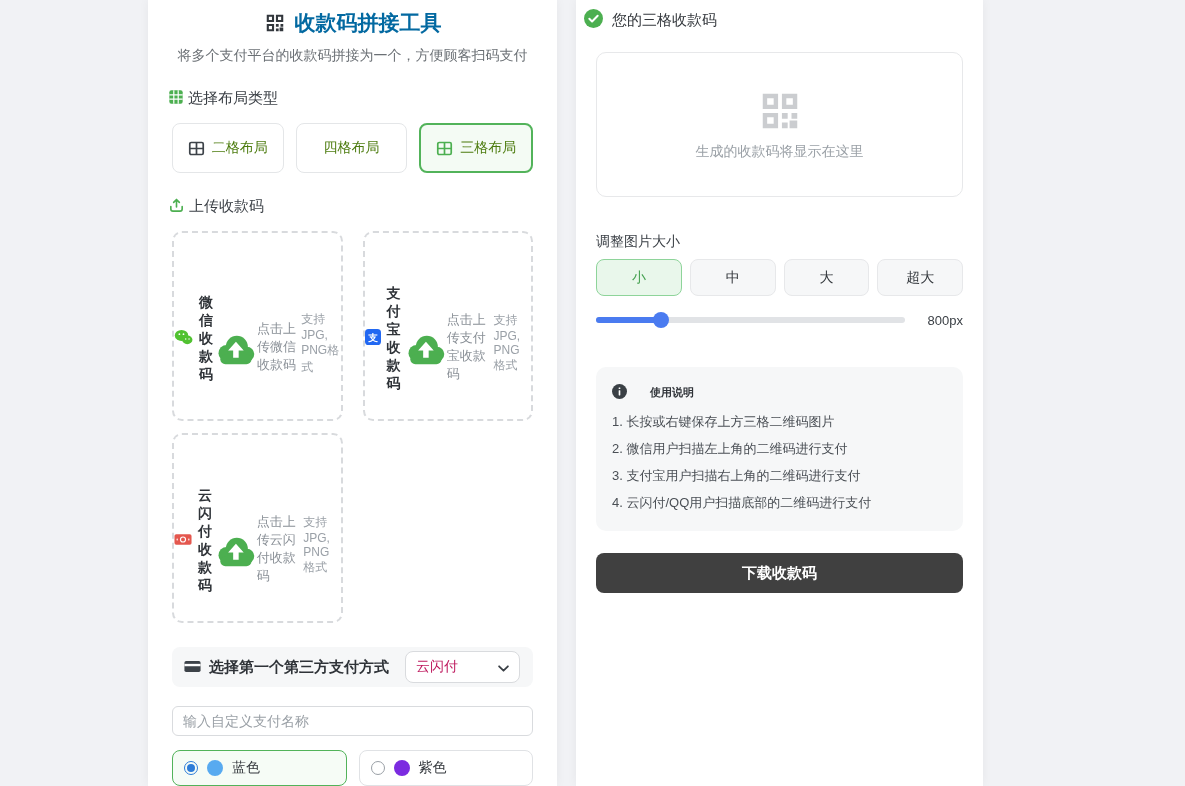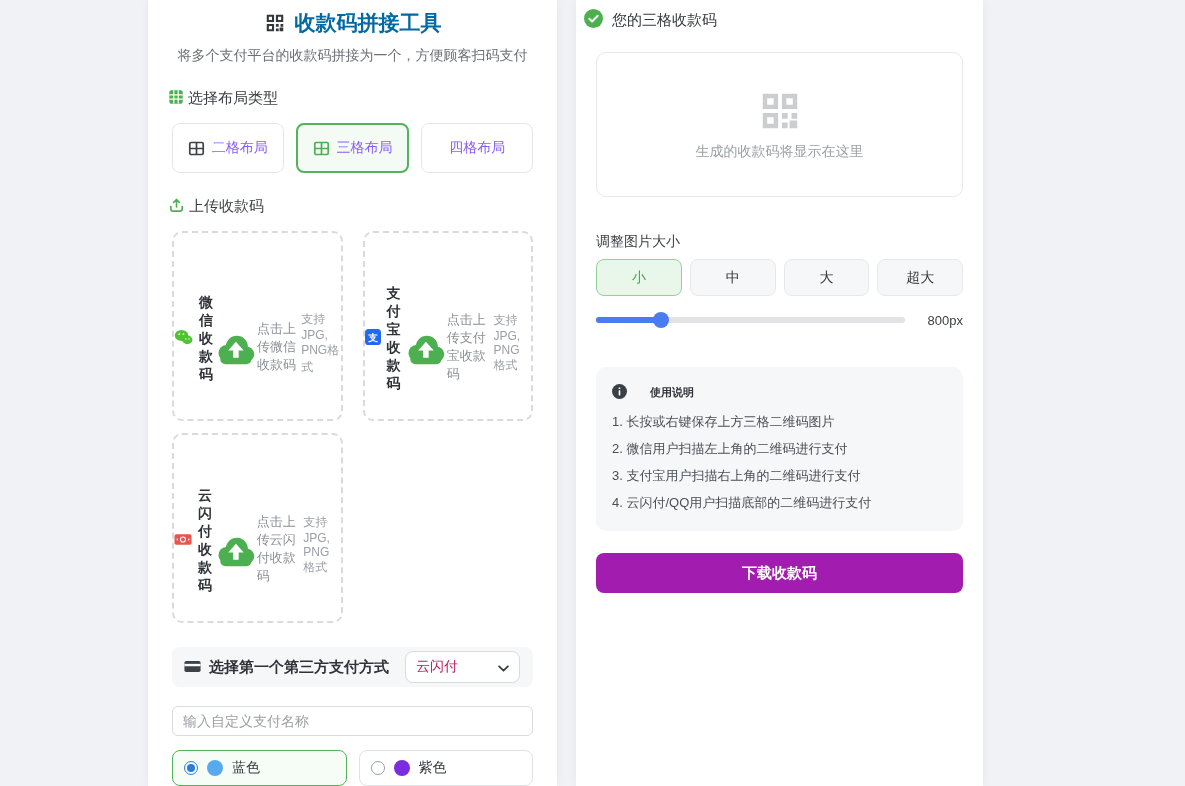--- a/index.html
+++ b/index.html
@@ -20,21 +20,21 @@
   .app-title .qr { width:22px; height:22px; color:#32373c; }
   .subtitle { text-align:center; font-size:14px; color:#6b7075; height:18px; margin-bottom:24px; }
 
   .section-label { display:flex; align-items:flex-start; gap:4px; font-size:15px; color:#3a3f45;
                    height:18px; margin:0 0 16px -4px; }
   .section-label svg { flex:0 0 auto; }
 
   .layout-row { display:flex; gap:12px; margin-bottom:24px; }
   .layout-btn { flex:1; height:50px; border:1px solid #e4e6e8; border-radius:8px; background:#fff;
                 display:flex; align-items:center; justify-content:center; gap:7px;
-                font-size:14px; color:#8b5cf6; cursor:pointer; }
+                font-size:14px; color:#4d7c0f; cursor:pointer; }
   .layout-btn.selected { border:2px solid #52b35a; background:#f4fbf4; }
   .tbl-icon { width:17px; height:17px; }
   .tbl-dark  { color:#3d4349; }
   .tbl-green { color:#4caf50; }
 
   .cards { display:grid; grid-template-columns:1fr 1fr; gap:12px 20px; margin-bottom:24px; }
   .upload-card { border:2px dashed #d8dadd; border-radius:10px; height:190px;
                  display:flex; align-items:center; padding-top:25px; cursor:pointer; background:#fff; }
   .card-title { display:flex; align-items:center; gap:6px; font-size:14px; font-weight:bold; color:#2f3338; }
   .cloud { margin-top:26px; }
@@ -124,31 +124,31 @@
   <div class="layout-row">
     <button class="layout-btn">
       <span class="tbl-icon tbl-dark">
         <svg viewBox="0 0 24 24" width="17" height="17" fill="none" stroke="currentColor" stroke-width="2.4">
           <rect x="2.5" y="3.5" width="19" height="17" rx="2"></rect>
             <path d="M12 3.5v17M2.5 12h19"></path>
         </svg>
       </span>
       <span>二格布局</span>
     </button>
+    <button class="layout-btn">
+      <span>四格布局</span>
+    </button>
     <button class="layout-btn selected">
       <span class="tbl-icon tbl-green">
         <svg viewBox="0 0 24 24" width="17" height="17" fill="none" stroke="currentColor" stroke-width="2.4">
           <rect x="2.5" y="3.5" width="19" height="17" rx="2"></rect>
             <path d="M12 3.5v17M2.5 12h19"></path>
         </svg>
       </span>
       <span>三格布局</span>
-    </button>
-    <button class="layout-btn">
-      <span>四格布局</span>
     </button>
   </div>
 
   <div class="section-label">
     <span>
       <svg viewBox="0 0 24 24" width="17" height="17" fill="none" stroke="#4caf50" stroke-width="2.3" stroke-linecap="round" stroke-linejoin="round">
         <path d="M12 14V4M8 7.5 12 3.5l4 4"></path>
           <path d="M4 13.5V17a3 3 0 0 0 3 3h10a3 3 0 0 0 3-3v-3.5"></path>
       </svg>
     </span>
@@ -320,14 +320,14 @@
         </svg>
       </span>
       <span>使用说明</span>
     </div>
     <div class="instruction-item">1. 长按或右键保存上方三格二维码图片</div>
     <div class="instruction-item">2. 微信用户扫描左上角的二维码进行支付</div>
     <div class="instruction-item">3. 支付宝用户扫描右上角的二维码进行支付</div>
     <div class="instruction-item">4. 云闪付/QQ用户扫描底部的二维码进行支付</div>
   </div>
 
-  <button class="download-btn" style="background: #a21caf;">下载收款码</button>
+  <button class="download-btn" style="background: #404040;">下载收款码</button>
 </div>
 
 </body></html>

